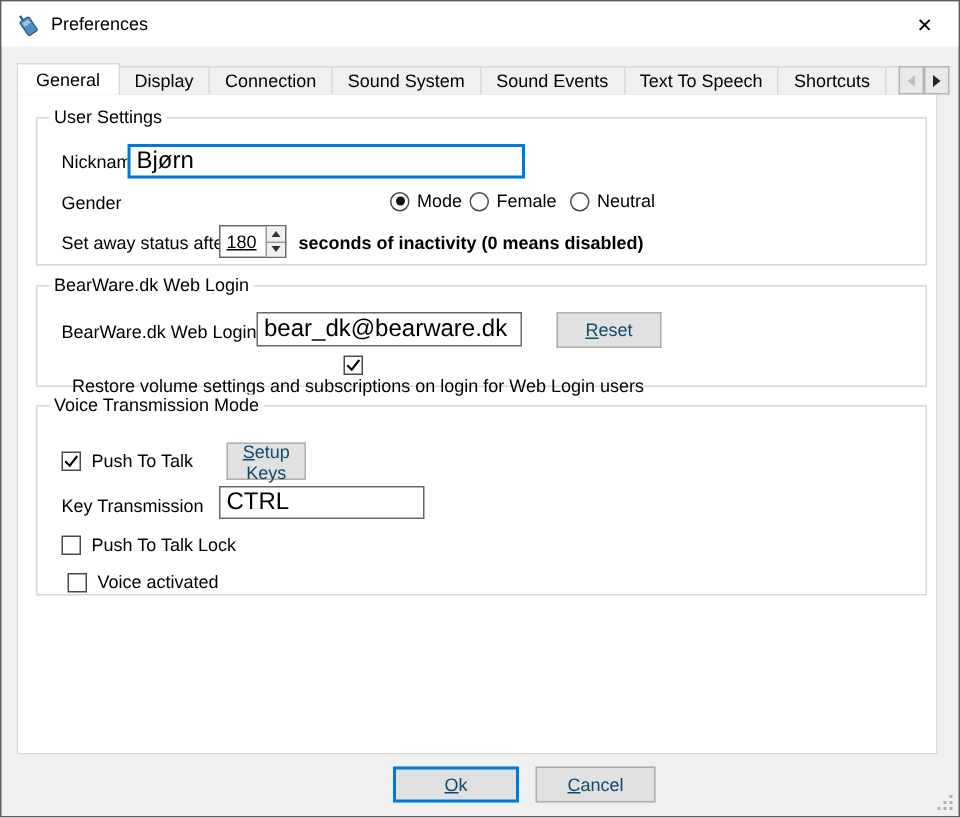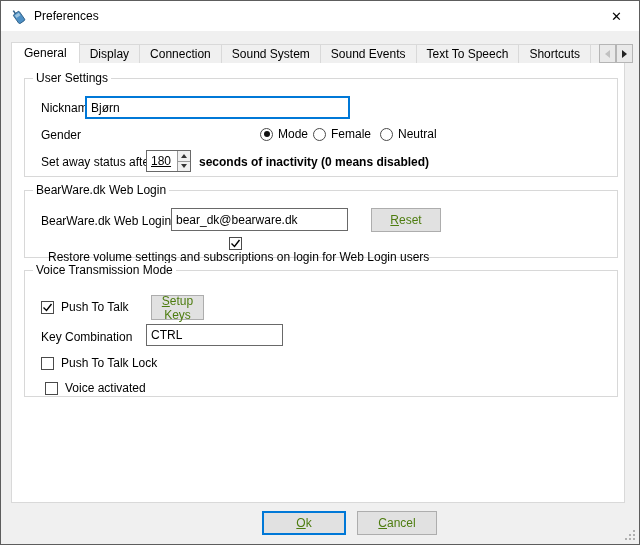--- a/index.html
+++ b/index.html
@@ -73,27 +73,27 @@
     position:absolute; top:-8px; left:8px;
     background:#ffffff; padding:0 3px;
   }
   .g1 { top:15px; height:99px; }
   .g2 { top:127px; height:68px; }
   .g3 { top:207px; height:127px; }
   .flabel { position:absolute; line-height:14px; }
   
   .textinput {
     position:absolute; background:#fff; border:1px solid #696969;
-    font-family:"Liberation Sans",sans-serif; font-size:12px;
+    font-family:"Liberation Sans",sans-serif; font-size:16px;
     padding:0 4px; color:#000; outline:none;
   }
   .textinput.focused { border:2px solid #0078d7; }
   .btn {
     position:absolute; background:#e1e1e1; border:1px solid #adadad;
-    font-family:"Liberation Sans",sans-serif; font-size:12px; color:#4d7c0f;
+    font-family:"Liberation Sans",sans-serif; font-size:12px; color:#0c4a6e;
     display:flex; align-items:center; justify-content:center;
   }
   .btn.default { border:2px solid #0078d7; }
   .u { text-decoration:underline; }
   
   .radio-option { position:absolute; display:flex; align-items:center; height:16px; }
   .radio {
     width:13px; height:13px; border-radius:50%;
     border:1px solid #4a4a4a; background:#fff;
     display:inline-flex; align-items:center; justify-content:center;
@@ -226,21 +226,21 @@
           <svg width="11" height="11" viewBox="0 0 11 11">
               <path d="M1.5 5.5l3 3 5-6.5" stroke="#000" stroke-width="1.4" fill="none"></path>
             </svg>
         </span>
         <span class="opt-label">Push To Talk</span>
       </div>
       <button class="btn" style="left:126px; top:24px; width:53px; height:25px;">
         <span><span class="u">S</span><span>etup Keys</span></span>
       </button>
 
-      <span class="flabel" style="left:16px; top:59px;">Key Combination</span>
+      <span class="flabel" style="left:16px; top:59px;">Key Transmission</span>
       <input class="textinput" style="left: 121px; top: 53px; width: 137px; height: 22px;" value="CTRL">
 
       <div class="check-row" style="left:16px; top:84px;">
         <span class="checkbox"></span>
         <span class="opt-label">Push To Talk Lock</span>
       </div>
       <div class="check-row" style="left:20px; top:109px;">
         <span class="checkbox"></span>
         <span class="opt-label">Voice activated</span>
       </div>

